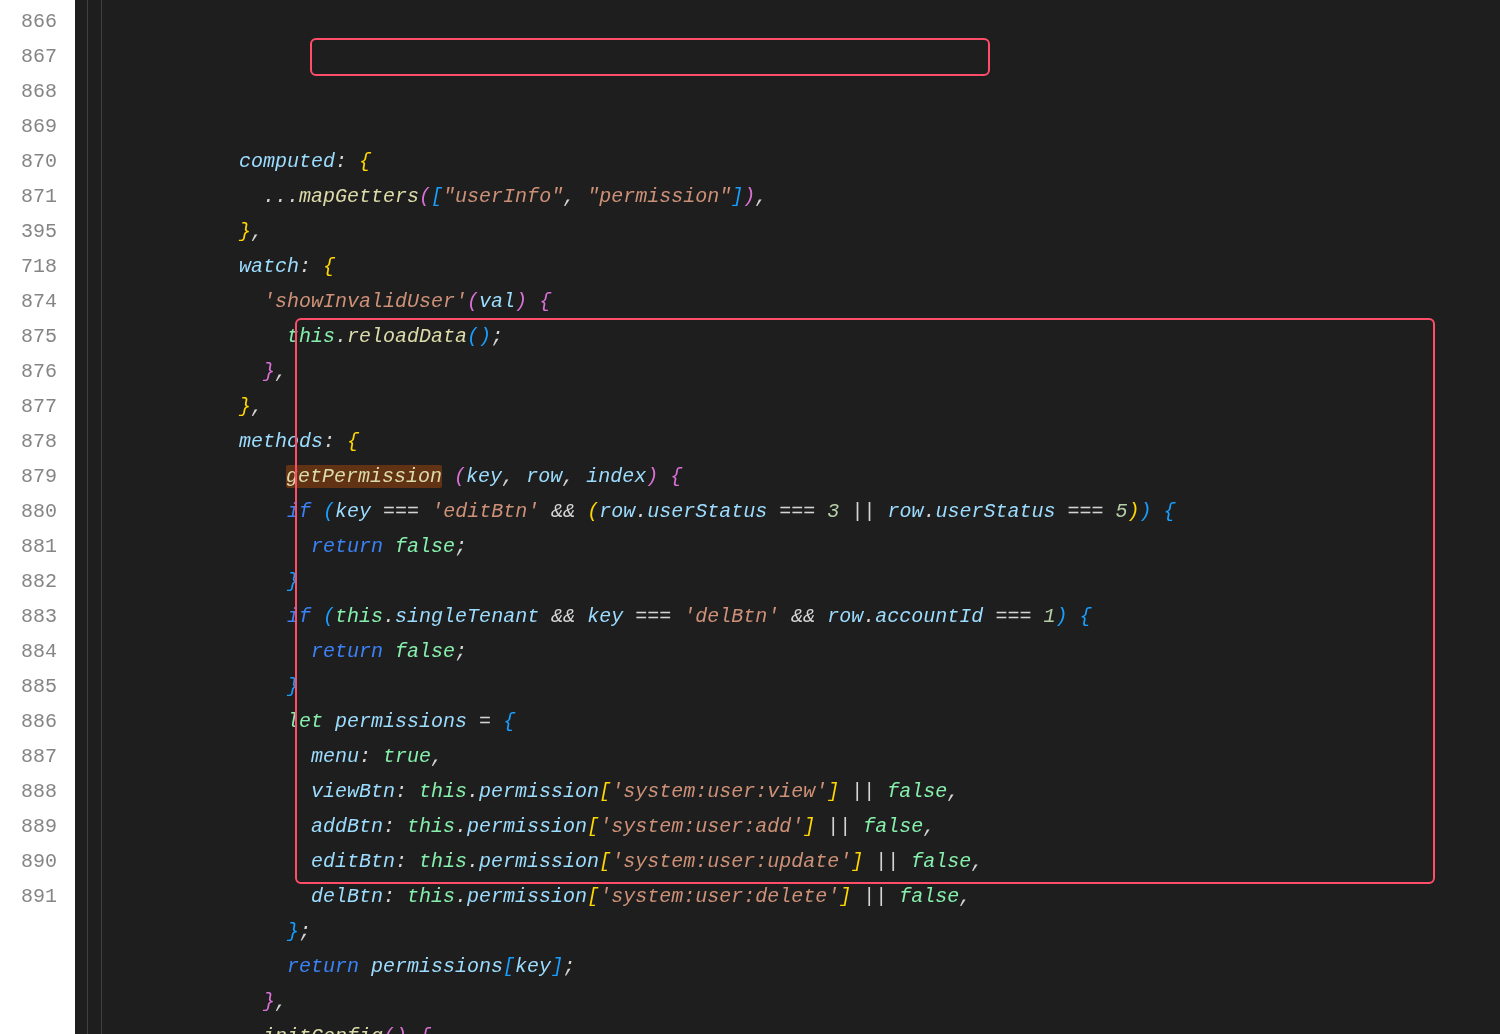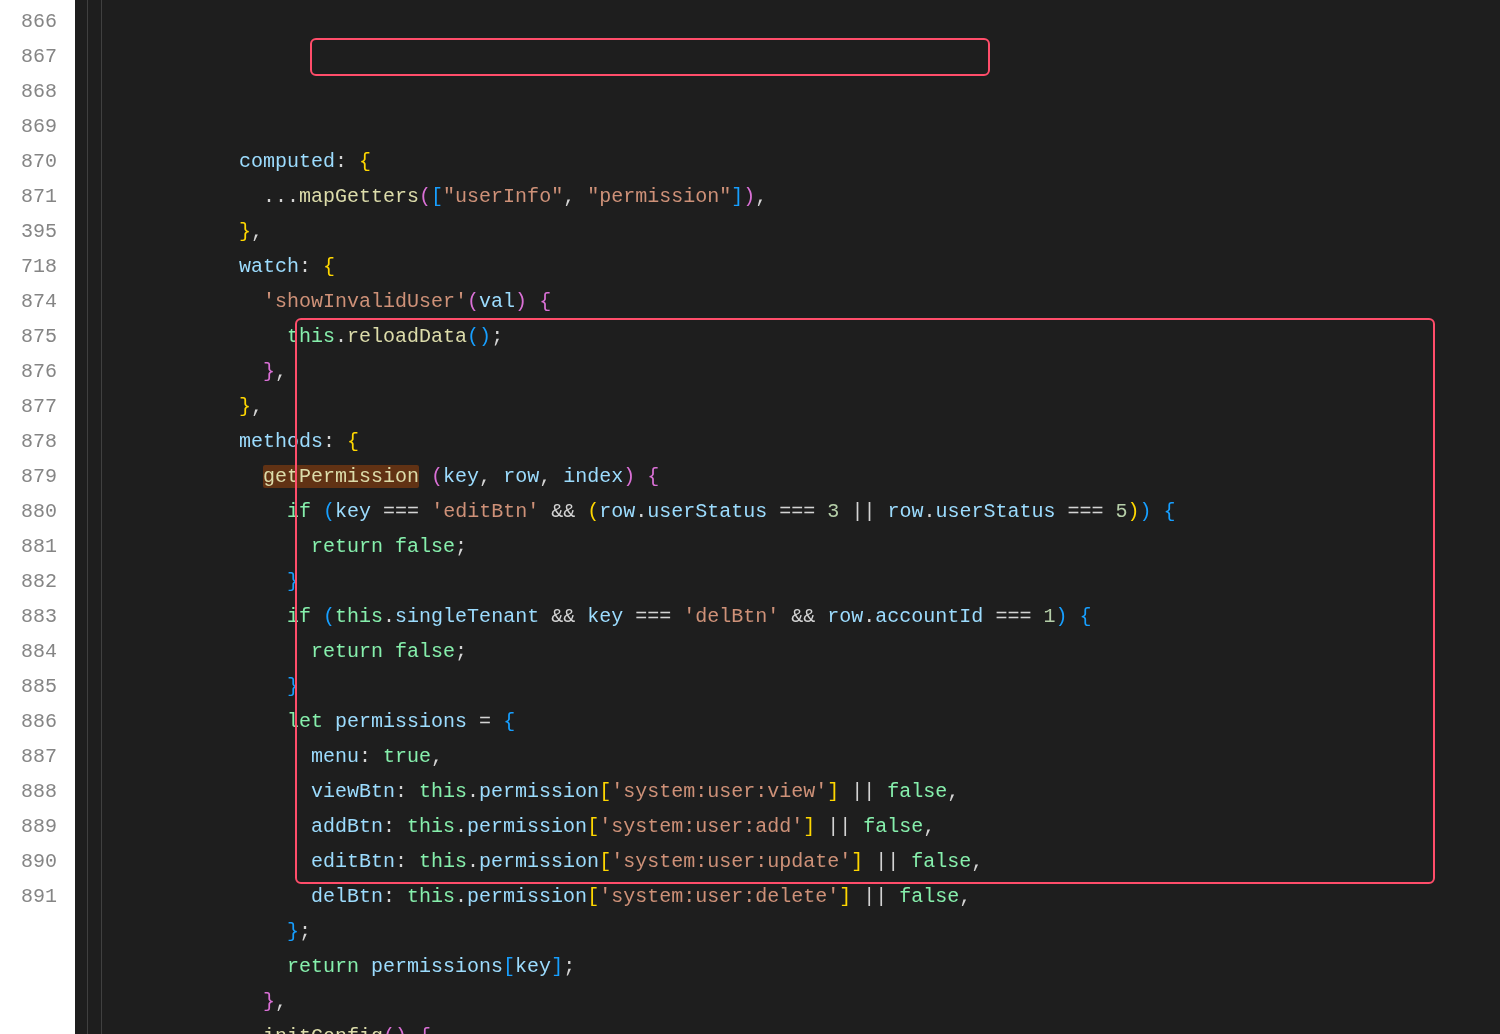--- a/index.html
+++ b/index.html
@@ -41,38 +41,39 @@
     background: #404040;
     top: 0;
     bottom: 0;
   }
   .code {
     flex: 1;
     padding-top: 4px;
     white-space: pre;
     position: relative;
   }
-  .line { height: 35px; display: block; position: relative; padding-left: 20px;}
+  .line { height: 35px; display: block; position: relative; padding-left: 20px; font-style: italic;}
   
   .p  { color: #d4d4d4; }       
   .fn { color: #dcdcaa; }       
   .kw { color: #86efac; }       
-  .kw2{ color: #86efac; }       
+  .kw2{ color: #3b82f6; }       
   .prm{ color: #9cdcfe; }       
   .prp{ color: #9cdcfe; }       
   .str{ color: #ce9178; }       
   .num{ color: #b5cea8; }       
   .bl { color: #86efac; }       
   .op { color: #d4d4d4; }       
   .br-y{ color: #ffd700; }      
   .br-p{ color: #da70d6; }      
   .br-b{ color: #179fff; }      
   .hl-bg {
     background: #613214;
     border-radius: 2px;
+    margin-left: 23px;
   }
   .box {
     border: 2px solid #ff4d6a;
     border-radius: 6px;
     position: absolute;
     pointer-events: none;
     z-index: 5;
   }
   .box1 { left: 175px; top: 38px; width: 680px; height: 38px; }
   .box2 { left: 160px; top: 318px; width: 1140px; height: 566px; }

